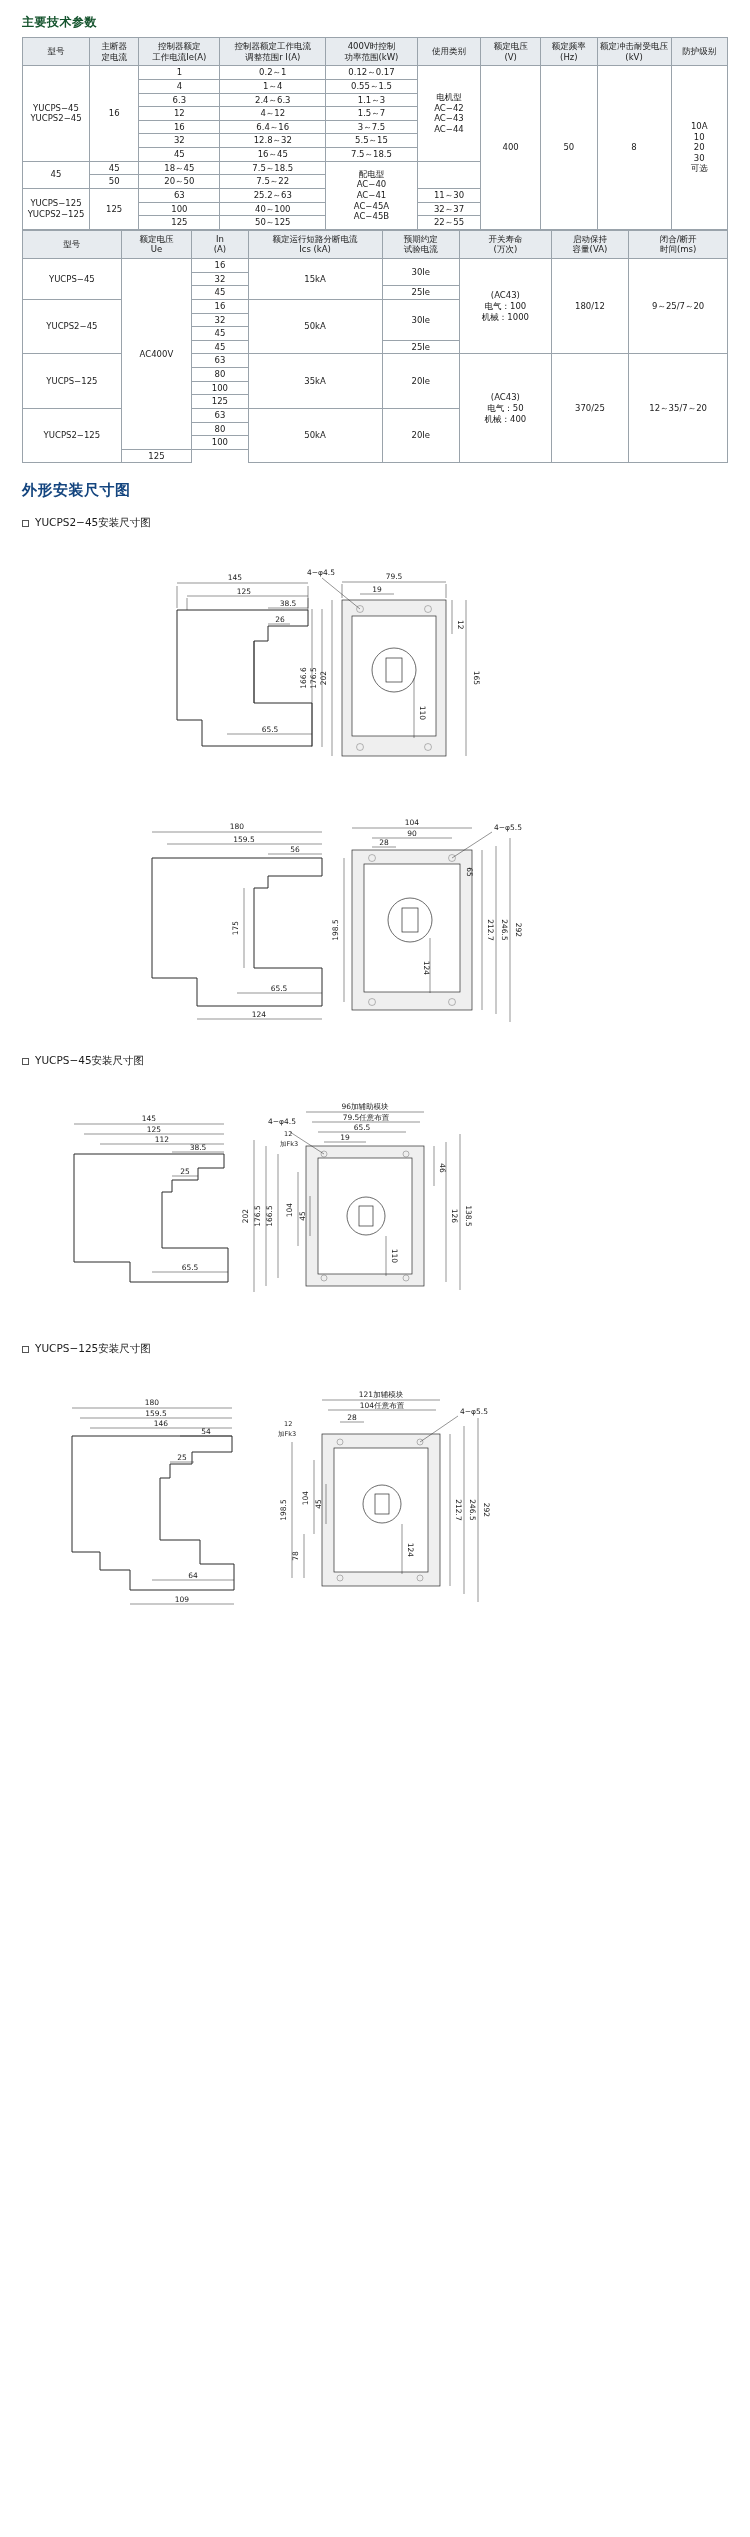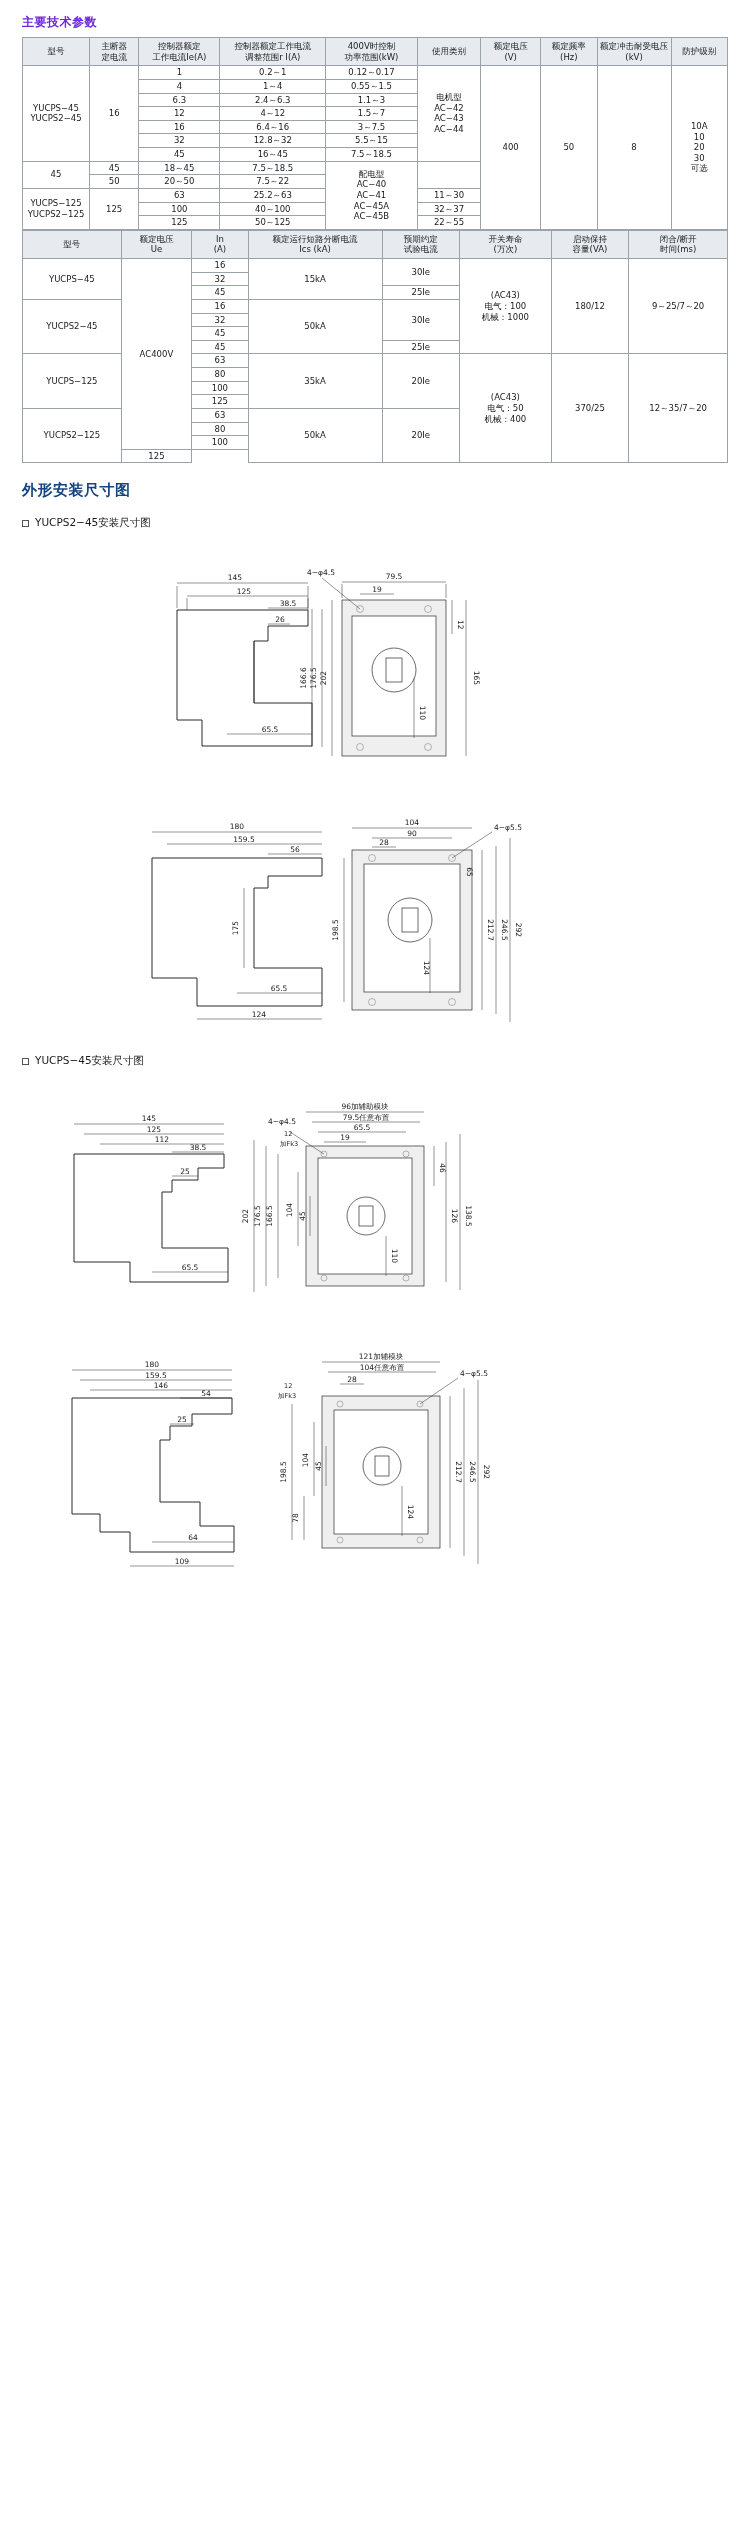--- a/index.html
+++ b/index.html
@@ -9,21 +9,21 @@
     background: #ffffff;
     font-family: "DejaVu Sans", "Liberation Sans", sans-serif;
     color: #1a1a1a;
     font-size: 11px;
   }
   .page { width: 750px; padding: 10px 22px 30px 22px; }
 
   .section-title {
     font-size: 12px;
     font-weight: bold;
-    color: #6d28d9;
+    color: #14532d;
     margin: 4px 0 6px 0;
     letter-spacing: .5px;
   }
   .section-title.big {
     font-size: 15px;
     color: #14457f;
     margin: 18px 0 14px 0;
   }
 
   table.spec {
@@ -490,20 +490,23 @@
         <path class="dim" d="M424 66 L424 206"></path>
         <text class="t" x="430" y="140" text-anchor="middle" transform="rotate(90 430 140)">126</text>
         <path class="dim" d="M438 58 L438 214"></path>
         <text class="t" x="444" y="140" text-anchor="middle" transform="rotate(90 444 140)">138.5</text>
         <path class="dim" d="M364 160 L364 200"></path>
         <text class="t" x="370" y="180" text-anchor="middle" transform="rotate(90 370 180)">110</text>
       </g>
     </svg>
   </div>
 
+  <div class="dwg-label">
+    <span class="sq"></span><span>YUCPS−125安装尺寸图</span>
+  </div>
   <div class="dwg-wrap">
     <svg viewBox="0 0 706 260" width="706" height="260">
       <g>
         <path class="ln2" d="M50 72 L210 72 L210 88 L170 88 L170 100 L148 100 L148 114 L138 114 L138 176 L178 176 L178 200 L212 200 L212 226 L108 226 L108 206 L78 206 L78 188 L50 188 Z"></path>
         <path class="dim" d="M50 44 L210 44"></path>
         <text class="t" x="130" y="41" text-anchor="middle">180</text>
         <path class="dim" d="M58 54 L210 54"></path>
         <text class="t" x="134" y="52" text-anchor="middle">159.5</text>
         <path class="dim" d="M68 64 L210 64"></path>
         <text class="t" x="139" y="62" text-anchor="middle">146</text>

